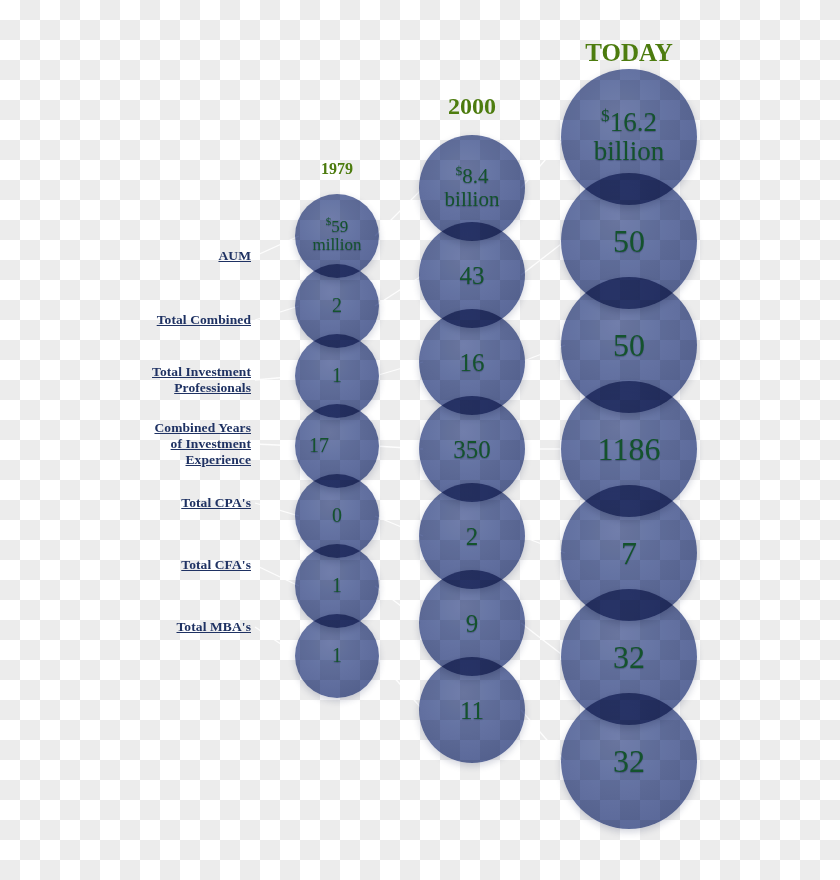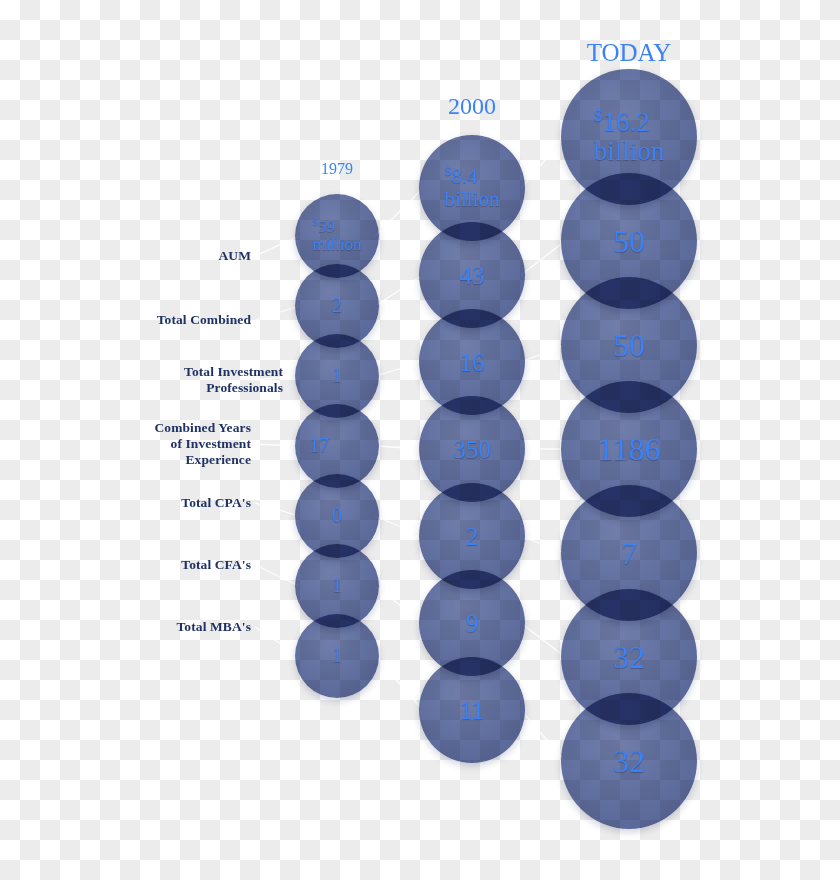--- a/index.html
+++ b/index.html
@@ -30,35 +30,36 @@
   
   .row-label {
     position: absolute;
     text-align: right;
     color: #1f3263;
     font-size: 13.5px;
     line-height: 16px;
     font-weight: bold;
     letter-spacing: 0.1px;
     white-space: pre-line;
+    text-decoration: underline;
   }
 
   
   #connectors {
     position: absolute;
     left: 0; top: 0;
     width: 840px; height: 880px;
     pointer-events: none;
   }
 
   
   .col-header {
     position: absolute;
-    color: #3b82f6;
-    font-weight: normal;
+    color: #4d7c0f;
+    font-weight: bold;
     text-align: center;
     transform: translateX(-50%);
   }
 
   
   .bubble-layer {
     position: absolute;
     left: 0; top: 0;
     width: 840px; height: 880px;
   }
@@ -66,21 +67,22 @@
     position: absolute;
     border-radius: 50%;
     background: radial-gradient(circle at 42% 34%, #6b79a8 0%, #5c6b9d 45%, #4e5d90 100%);
     mix-blend-mode: multiply;
     opacity: 0.96;
     box-shadow: 0 3px 7px rgba(40,50,90,0.22);
   }
   
   .bubble-text {
     position: absolute;
-    color: #3b82f6;
+    color: #14532d;
+    text-align: center;
     transform: translate(-50%, -50%);
     line-height: 1.08;
     white-space: pre-line;
     text-shadow: 0 1px 1px rgba(25,35,70,0.35);
   }
   .bubble-text .cur {
     font-size: 0.64em;
     vertical-align: super;
     line-height: 0;
   }
@@ -158,21 +160,21 @@
       <div class="bubble-text" style="left: 629px; top: 345px; font-size: 32px;"><span>50</span></div>
       <div class="bubble-text" style="left: 629px; top: 449px; font-size: 32px;"><span>1186</span></div>
       <div class="bubble-text" style="left: 629px; top: 553px; font-size: 32px;"><span>7</span></div>
       <div class="bubble-text" style="left: 629px; top: 657px; font-size: 32px;"><span>32</span></div>
       <div class="bubble-text" style="left: 629px; top: 761px; font-size: 32px;"><span>32</span></div>
     </div>
 
   <div id="label-layer">
       <div class="row-label" style="right: 589px; top: 248px; width: 200px;">AUM</div>
       <div class="row-label" style="right: 589px; top: 312px; width: 200px;">Total Combined</div>
-      <div class="row-label" style="right: 557px; top: 364px; width: 200px;">Total Investment
+      <div class="row-label" style="right: 589px; top: 364px; width: 200px;">Total Investment
 Professionals</div>
       <div class="row-label" style="right: 589px; top: 420px; width: 200px;">Combined Years
 of Investment
 Experience</div>
       <div class="row-label" style="right: 589px; top: 495px; width: 200px;">Total CPA's</div>
       <div class="row-label" style="right: 589px; top: 557px; width: 200px;">Total CFA's</div>
       <div class="row-label" style="right: 589px; top: 619px; width: 200px;">Total MBA's</div>
     </div>
 
   <div id="header-layer">

